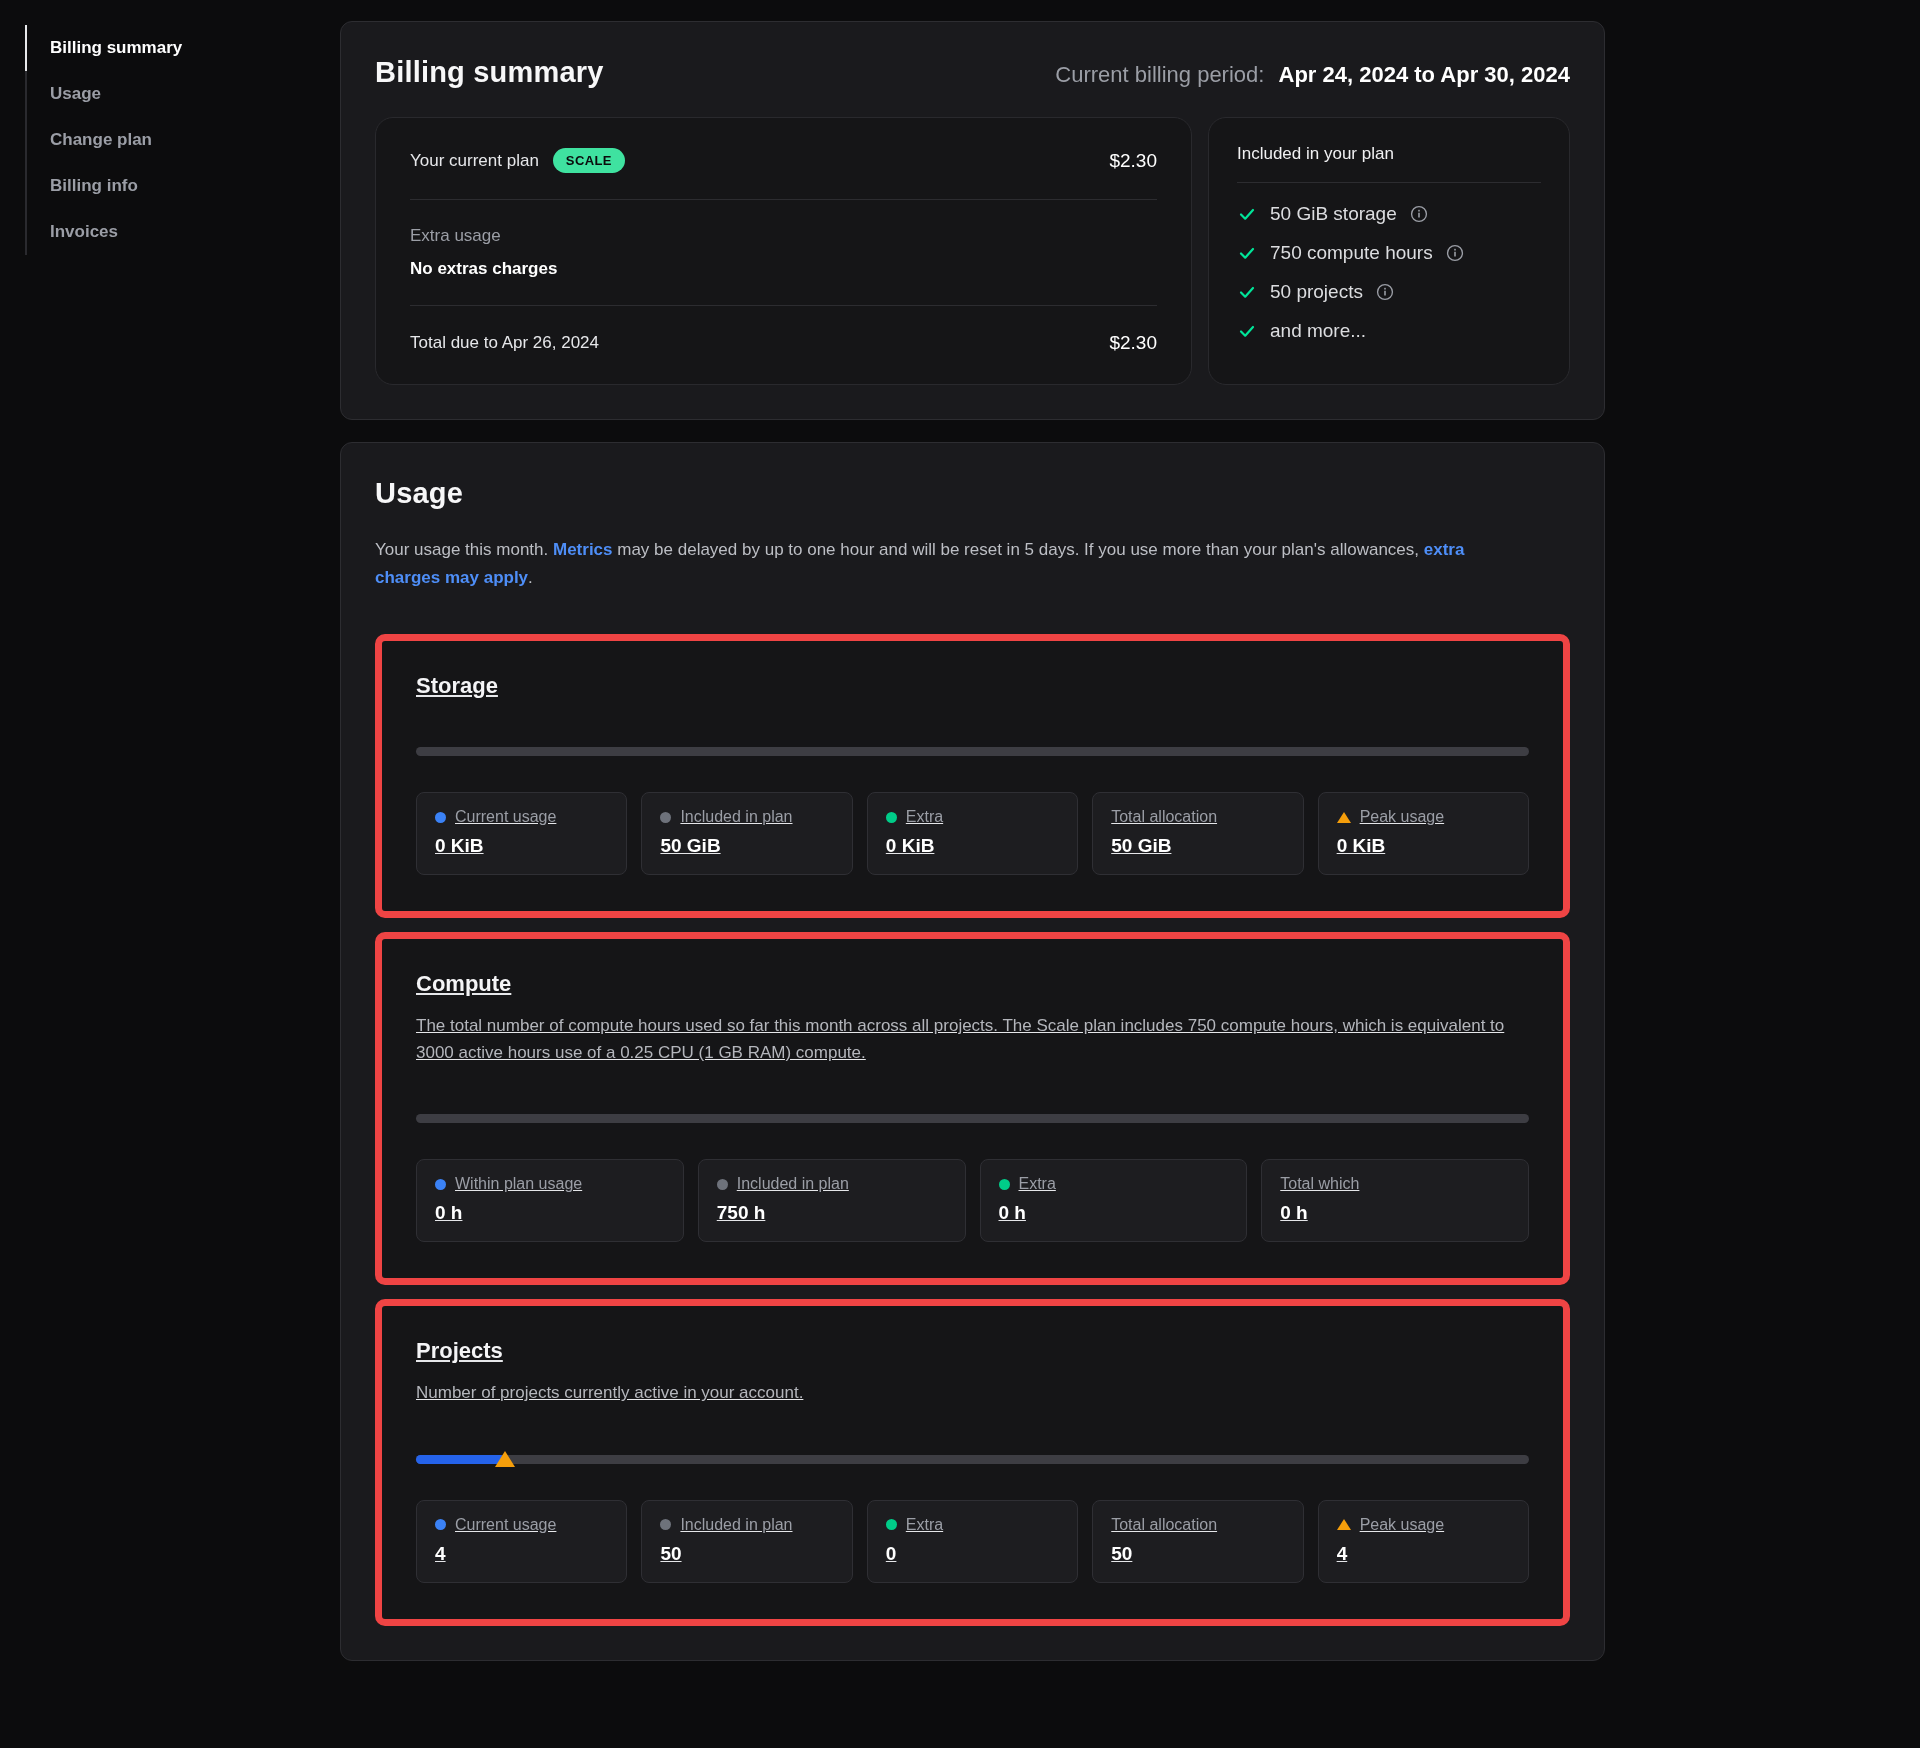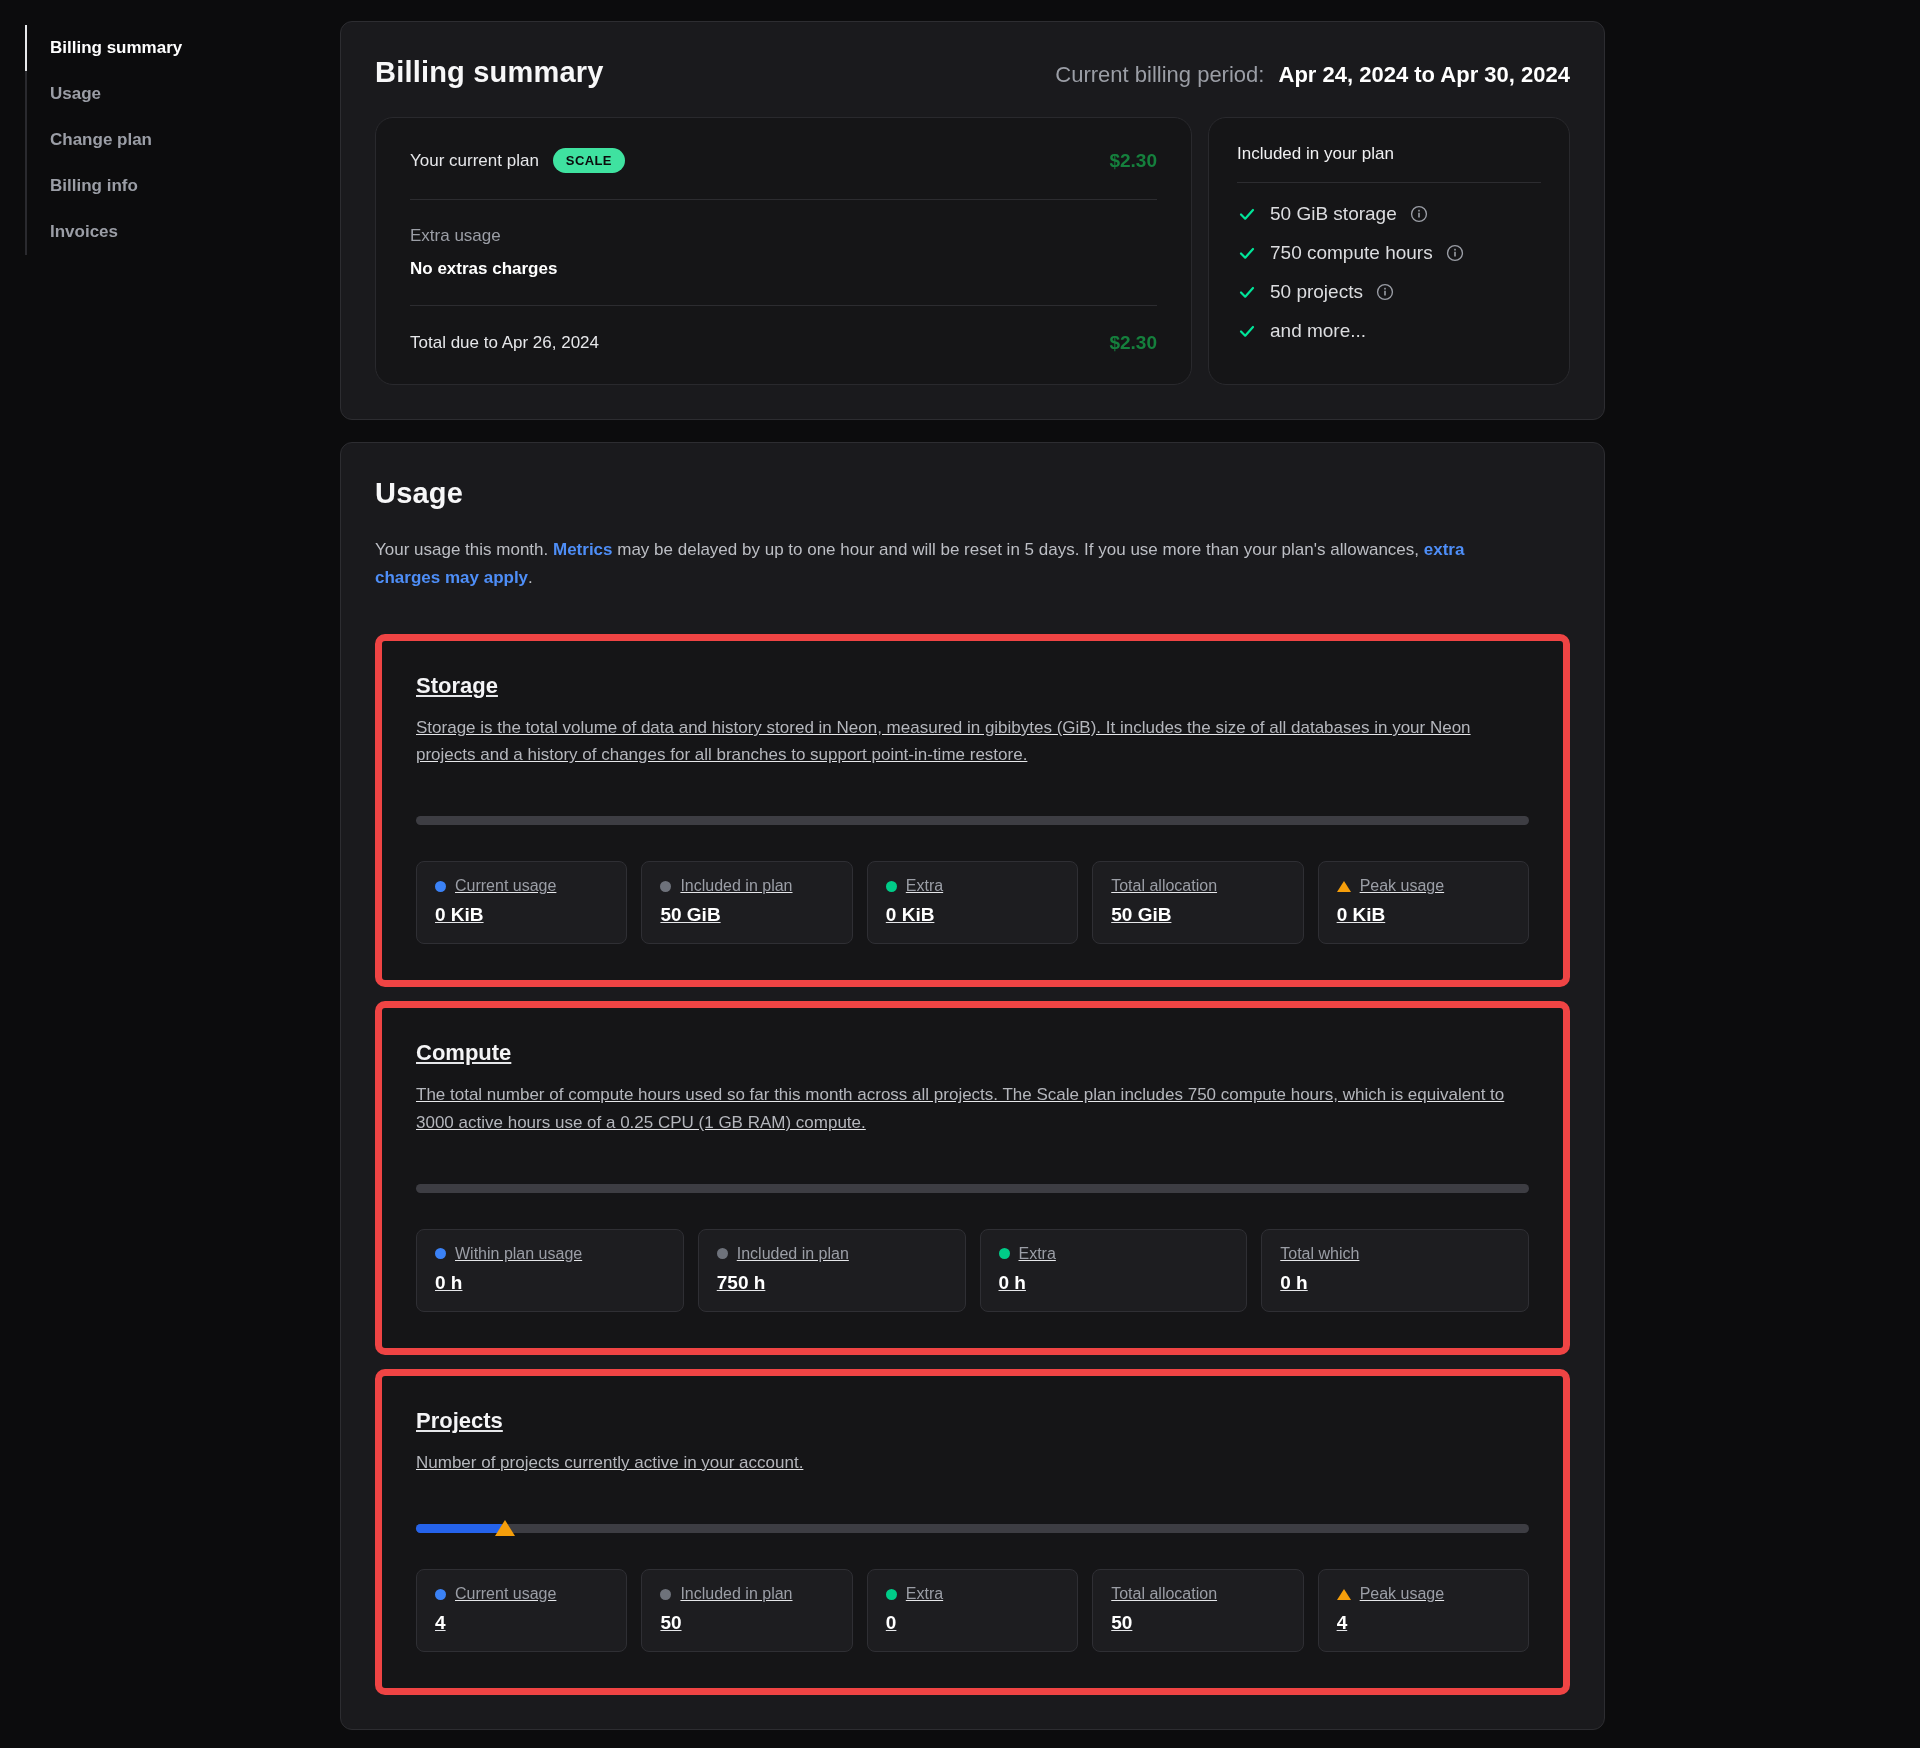--- a/index.html
+++ b/index.html
@@ -56,21 +56,21 @@
   .plan-left { display: flex; align-items: center; gap: 14px; }
   .badge {
     background: #3fe2a0;
     color: #0b0b0c;
     font-size: 13px;
     font-weight: 700;
     letter-spacing: .4px;
     padding: 5px 13px;
     border-radius: 999px;
   }
-  .amount { font-size: 19px; font-weight: 700; color: #15803d; }
+  .amount { font-size: 19px; font-weight: 400; color: #ffffff; }
   .divider { border: none; border-top: 1px solid #2c2c30; margin: 26px 0; }
   .extra-label { font-size: 17px; }
   .extra-value { font-size: 17px; font-weight: 700; color: #ffffff; margin-top: 13px; }
 
   .included-card { width: 362px; flex: none; padding: 26px 28px; }
   .included-title { font-size: 17px; color: #f0f0f2; }
   .included-card .divider { margin: 18px 0 20px; }
   .included-list { list-style: none; display: flex; flex-direction: column; gap: 17px; }
   .included-item { display: flex; align-items: center; gap: 13px; font-size: 19px; color: #dcdde0; }
   .check-icon { width: 20px; height: 20px; flex: none; }
@@ -220,21 +220,20 @@
       </div>
     </section>
 
     <section class="card">
       <h2 class="usage-title">Usage</h2>
 
       <p class="usage-intro"><span>Your usage this month. </span><a class="text-link">Metrics</a><span> may be delayed by up to one hour and will be reset in 5 days. If you use more than your plan's allowances, </span><a class="text-link">extra charges may apply</a><span>.</span></p>
 
       <div class="metric-section first">
         <h3 class="metric-title">Storage</h3>
-        <p class="metric-desc">Storage is the total volume of data and history stored in Neon, measured in gibibytes (GiB). It includes the size of all databases in your Neon projects and a history of changes for all branches to support point-in-time restore.</p>
         <div class="progress">
           <div class="progress-fill" style="width: 0%;"></div>
         </div>
         <div class="stats-row">
           <div class="stat-card">
             <div class="stat-label-row">
                 <span class="dot dot-blue"></span>
                 <span class="stat-label">Current usage</span>
               </div>
             <div class="stat-value">0 KiB</div>

